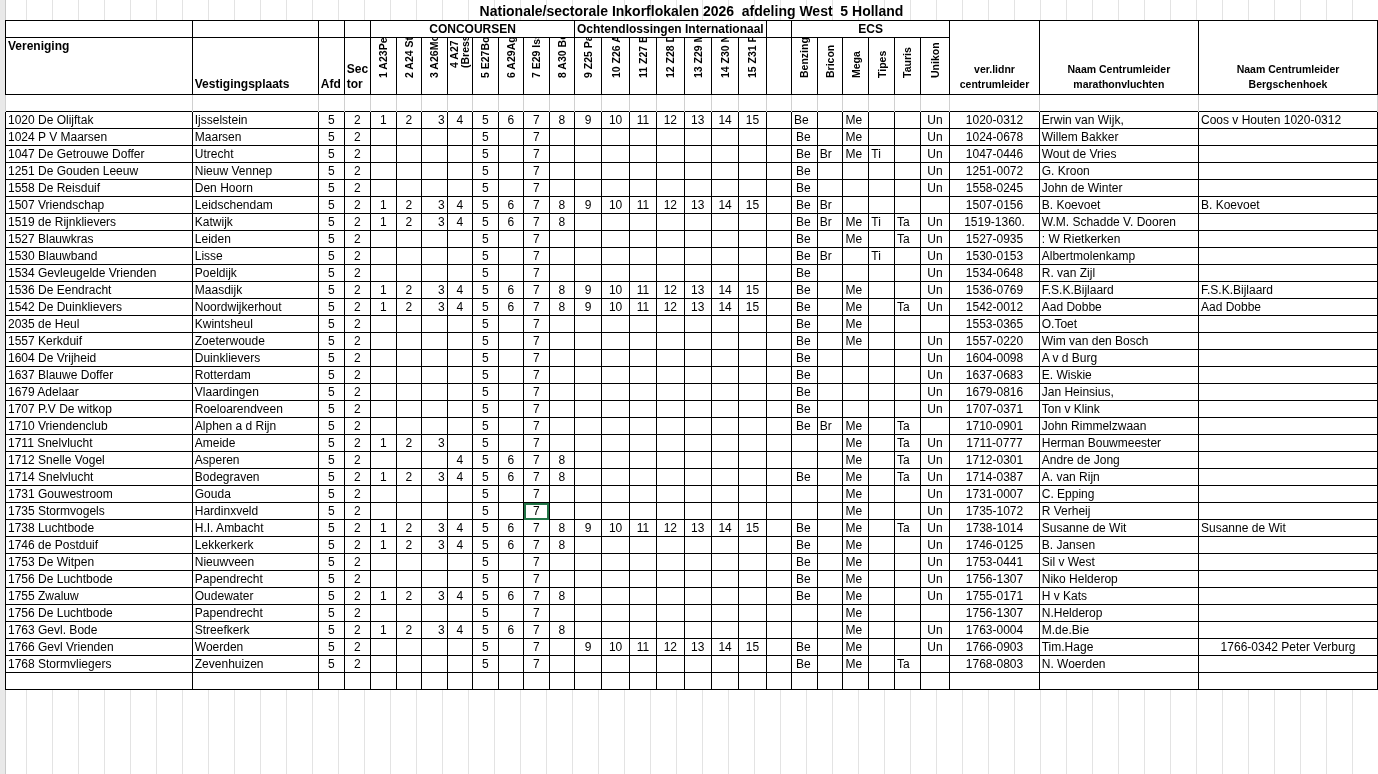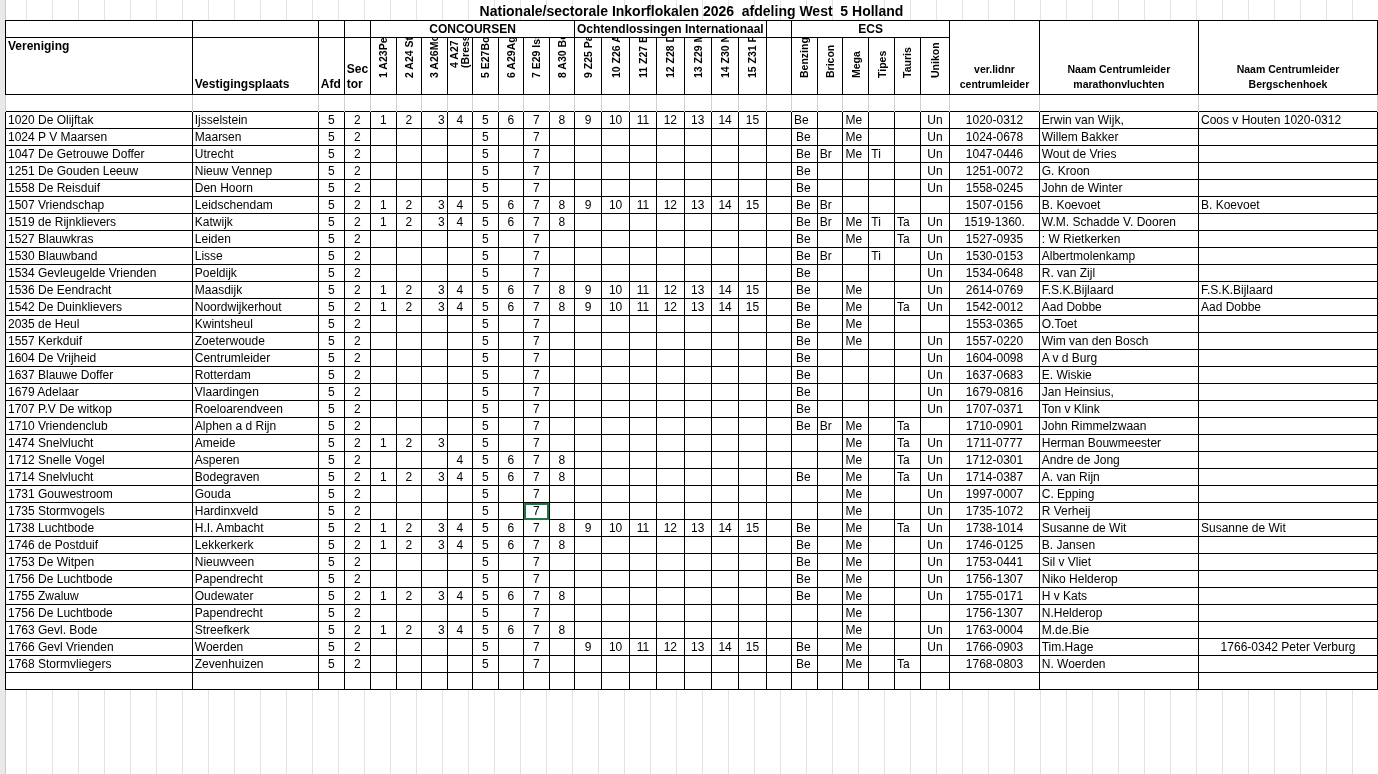--- a/index.html
+++ b/index.html
@@ -507,21 +507,21 @@
         <td class="c">13</td>
         <td class="c">14</td>
         <td class="c">15</td>
         <td></td>
         <td style="padding-left: 4px;">Be</td>
         <td></td>
         <td>Me</td>
         <td></td>
         <td></td>
         <td class="c">Un</td>
-        <td class="c">2614-0769</td>
+        <td class="c">1536-0769</td>
         <td>F.S.K.Bijlaard</td>
         <td>F.S.K.Bijlaard</td>
       </tr>
       <tr>
         <td>1542 De Duinklievers</td>
         <td>Noordwijkerhout</td>
         <td class="c">5</td>
         <td class="c">2</td>
         <td class="c">1</td>
         <td class="c">2</td>
@@ -606,21 +606,21 @@
         <td>Me</td>
         <td></td>
         <td></td>
         <td class="c">Un</td>
         <td class="c">1557-0220</td>
         <td class="small-font"> Wim van den Bosch</td>
         <td></td>
       </tr>
       <tr>
         <td>1604  De Vrijheid</td>
-        <td>Centrumleider</td>
+        <td>Duinklievers</td>
         <td class="c">5</td>
         <td class="c">2</td>
         <td class="c"></td>
         <td class="c"></td>
         <td class="r"></td>
         <td class="c"></td>
         <td class="c">5</td>
         <td class="c"></td>
         <td class="c">7</td>
         <td class="c"></td>
@@ -760,21 +760,21 @@
         <td>Br</td>
         <td>Me</td>
         <td></td>
         <td>Ta</td>
         <td class="c"></td>
         <td class="c">1710-0901</td>
         <td>John Rimmelzwaan</td>
         <td></td>
       </tr>
       <tr>
-        <td>1474  Snelvlucht</td>
+        <td>1711  Snelvlucht</td>
         <td>Ameide</td>
         <td class="c">5</td>
         <td class="c">2</td>
         <td class="c">1</td>
         <td class="c">2</td>
         <td class="r">3</td>
         <td class="c"></td>
         <td class="c">5</td>
         <td class="c"></td>
         <td class="c">7</td>
@@ -879,21 +879,21 @@
         <td class="c"></td>
         <td class="c"></td>
         <td class="c"></td>
         <td></td>
         <td style="padding-left: 4px;"></td>
         <td></td>
         <td>Me</td>
         <td></td>
         <td></td>
         <td class="c">Un</td>
-        <td class="c">1997-0007</td>
+        <td class="c">1731-0007</td>
         <td>C. Epping</td>
         <td></td>
       </tr>
       <tr>
         <td>1735 Stormvogels</td>
         <td>Hardinxveld</td>
         <td class="c">5</td>
         <td class="c">2</td>
         <td class="c"></td>
         <td class="c"></td>
@@ -1004,21 +1004,21 @@
         <td class="c"></td>
         <td class="c"></td>
         <td></td>
         <td style="padding-left: 4px;">Be</td>
         <td></td>
         <td>Me</td>
         <td></td>
         <td></td>
         <td class="c">Un</td>
         <td class="c">1753-0441</td>
-        <td>Sil v Vliet</td>
+        <td>Sil v West</td>
         <td></td>
       </tr>
       <tr>
         <td>1756  De Luchtbode</td>
         <td>Papendrecht</td>
         <td class="c">5</td>
         <td class="c">2</td>
         <td class="c"></td>
         <td class="c"></td>
         <td class="r"></td>

